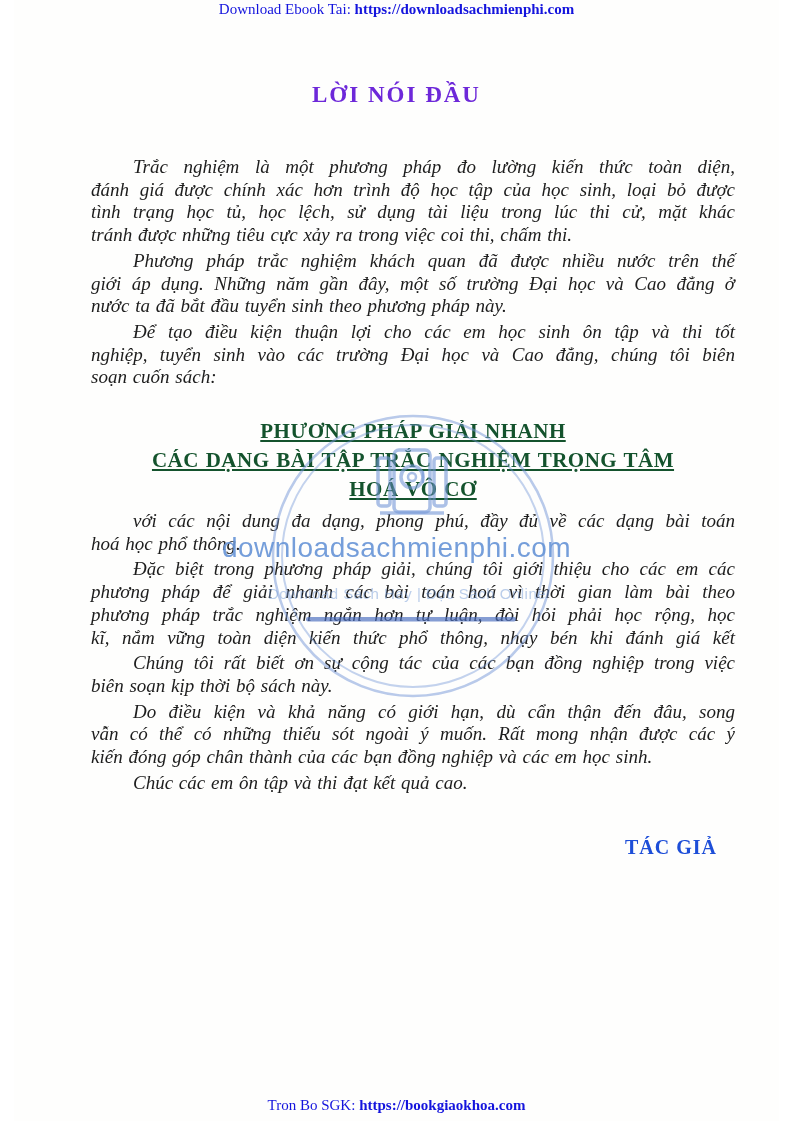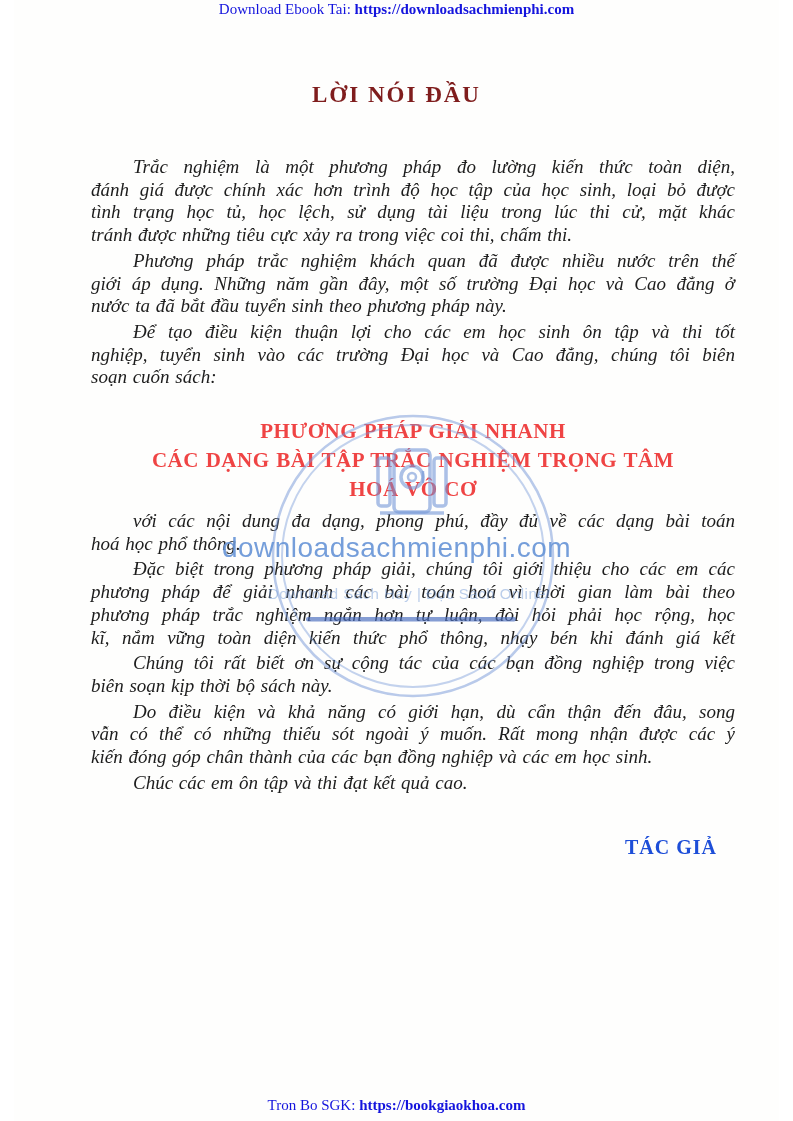--- a/index.html
+++ b/index.html
@@ -14,39 +14,39 @@
     position:absolute; left:0; right:0; text-align:center;
     font-size:15px; color:#1414dd; font-style:normal;
   }
   .link-line .url { font-weight:bold; }
   .hdr { top:1px; }
   .ftr { top:1097px; }
 
   
   .page-title {
     position:absolute; top:82px; left:0; right:0; text-align:center;
-    font-weight:bold; font-size:23px; letter-spacing:2px; color:#7f1d1d;
+    font-weight:bold; font-size:23px; letter-spacing:2px; color:#6d28d9;
   }
 
   
   .content {
     position:absolute; left:77px; top:156px; width:644px;
     font-size:19px; line-height:22.7px; font-style:italic;
     color:#1d1d1d; z-index:1; word-spacing:1px;
   }
   .para { margin:0 0 3px 0; }
   .line { text-align:justify; text-align-last:justify; }
   .line.last { text-align-last:left; }
   .line.first { padding-left:42px; }
 
   
   .book-title {
     margin:28px 0 6px 0; text-align:center; text-align-last:center;
     font-style:normal; font-weight:bold; font-size:21px; line-height:29px;
-    letter-spacing:0.5px; color:#ef4444;
+    letter-spacing:0.5px; color:#14532d;text-decoration:underline;
   }
   .bt-line { text-align:center; text-align-last:center; }
 
   
   .signature {
     position:absolute; top:836px; left:0; width:703px; text-align:right;
     font-weight:bold; font-size:20px; letter-spacing:1px; color:#1d4ed8;
   }
 
   

